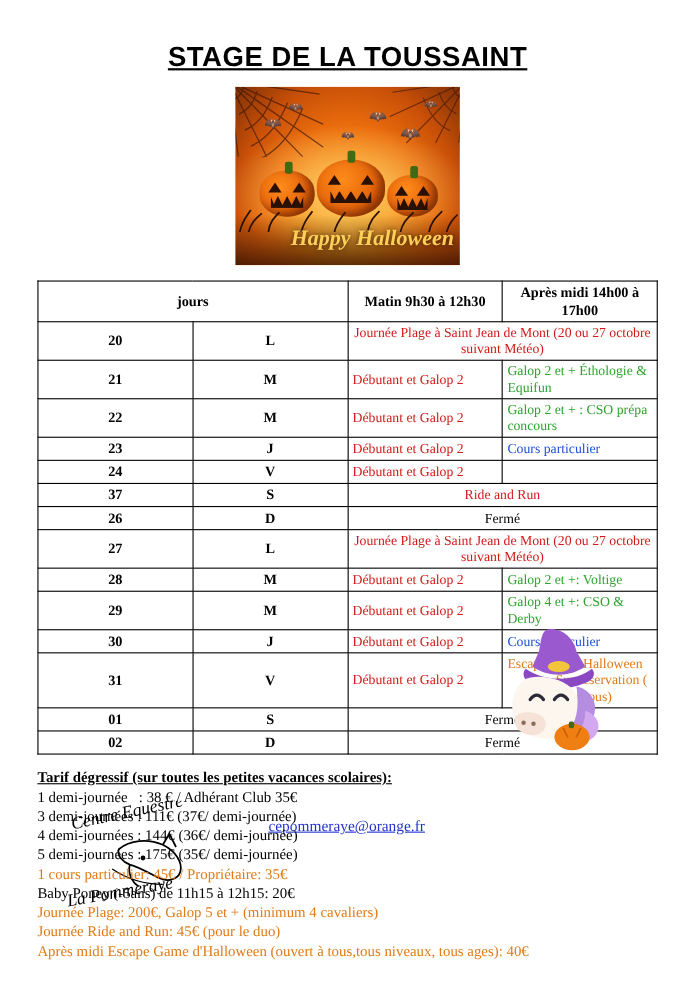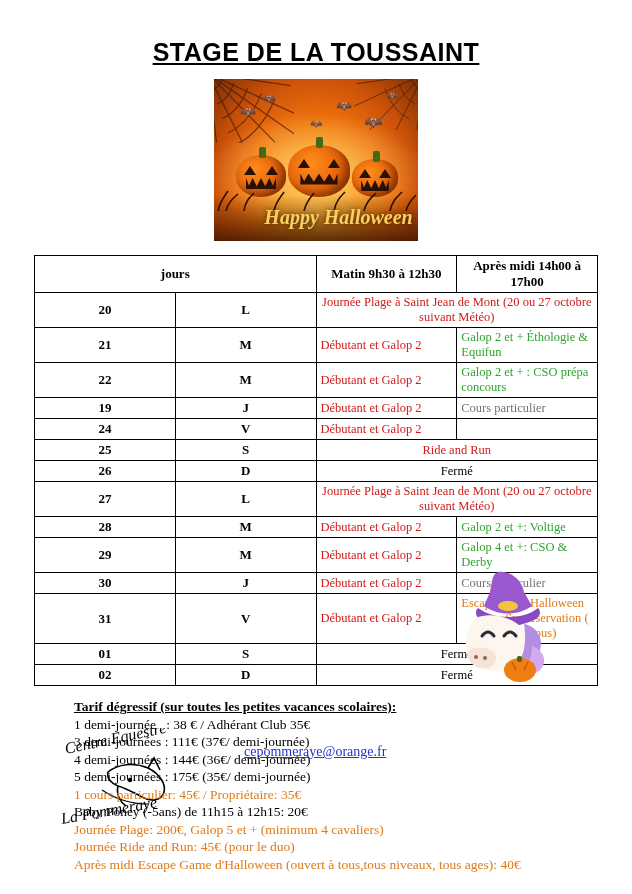--- a/index.html
+++ b/index.html
@@ -182,33 +182,32 @@
     font-size: 13px;
   }
   td.cell {
     font-size: 12.5px;
     border-radius: 10px;
   }
   td.matin { padding-left: 6px; }
   td.apres { padding-left: 6px; }
   .c-red { color: #d11a1a; }
   .c-green { color: #2fa32f; }
-  .c-blue { color: #737373; }
+  .c-blue { color: #1d4ed8; }
   .c-orange { color: #e07b17; }
   .center { text-align: center; }
   .sub-line { display: block; padding-left: 44px; }
 
   
   .tarifs {
     margin-top: 12px;
     font-size: 13.5px;
     line-height: 1.30;
     position: relative;
     z-index: 2;
-    margin-left: 40px;
   }
   .tarifs .head {
     font-weight: bold;
     text-decoration: underline;
     font-size: 13.5px;
   }
   .tarifs .line { white-space: pre; }
   .t-orange { color: #e07b17; }
   .t-black { color: #000000; }
 
@@ -343,33 +342,33 @@
           <td class="cell matin c-red">Débutant et Galop 2</td>
           <td class="cell apres c-green">Galop 2 et + Éthologie &amp; Equifun</td>
         </tr>
         <tr>
           <td class="num">22</td>
           <td class="day">M</td>
           <td class="cell matin c-red">Débutant et Galop 2</td>
           <td class="cell apres c-green">Galop 2 et + : CSO prépa concours</td>
         </tr>
         <tr>
-          <td class="num">19</td>
+          <td class="num">23</td>
           <td class="day">J</td>
           <td class="cell matin c-red">Débutant et Galop 2</td>
           <td class="cell apres c-blue">Cours particulier</td>
         </tr>
         <tr>
           <td class="num">24</td>
           <td class="day">V</td>
           <td class="cell matin c-red">Débutant et Galop 2</td>
           <td class="cell apres c-red"></td>
         </tr>
         <tr>
-          <td class="num">25</td>
+          <td class="num">37</td>
           <td class="day">S</td>
           <td colspan="2" class="cell center c-red">Ride and Run</td>
         </tr>
         <tr>
           <td class="num">26</td>
           <td class="day">D</td>
           <td colspan="2" class="cell center ">Fermé</td>
         </tr>
         <tr>
           <td class="num">27</td>

